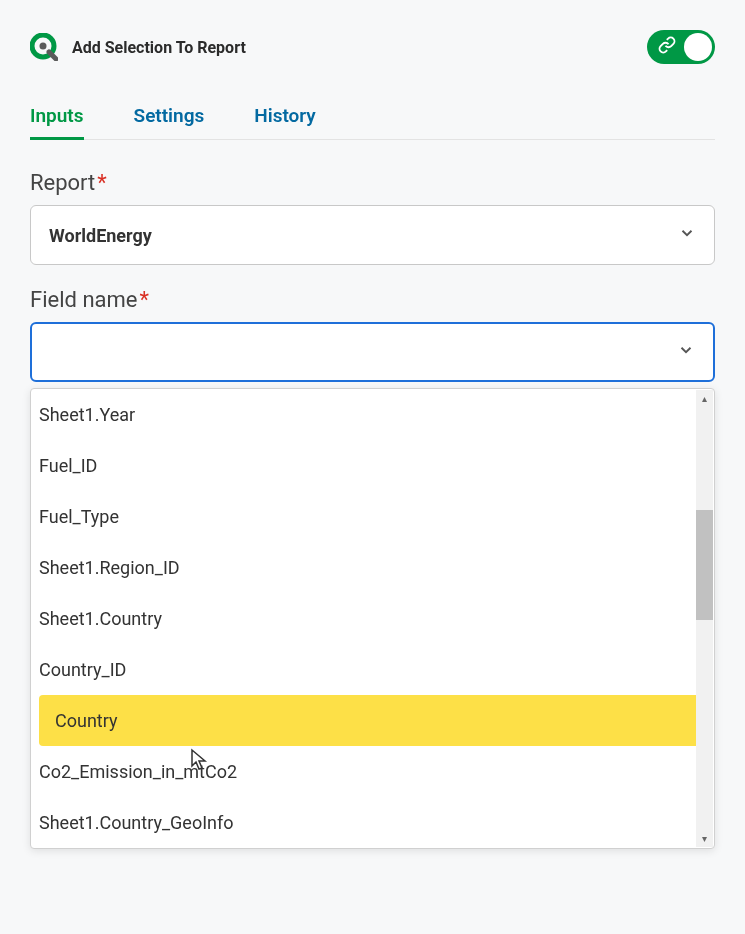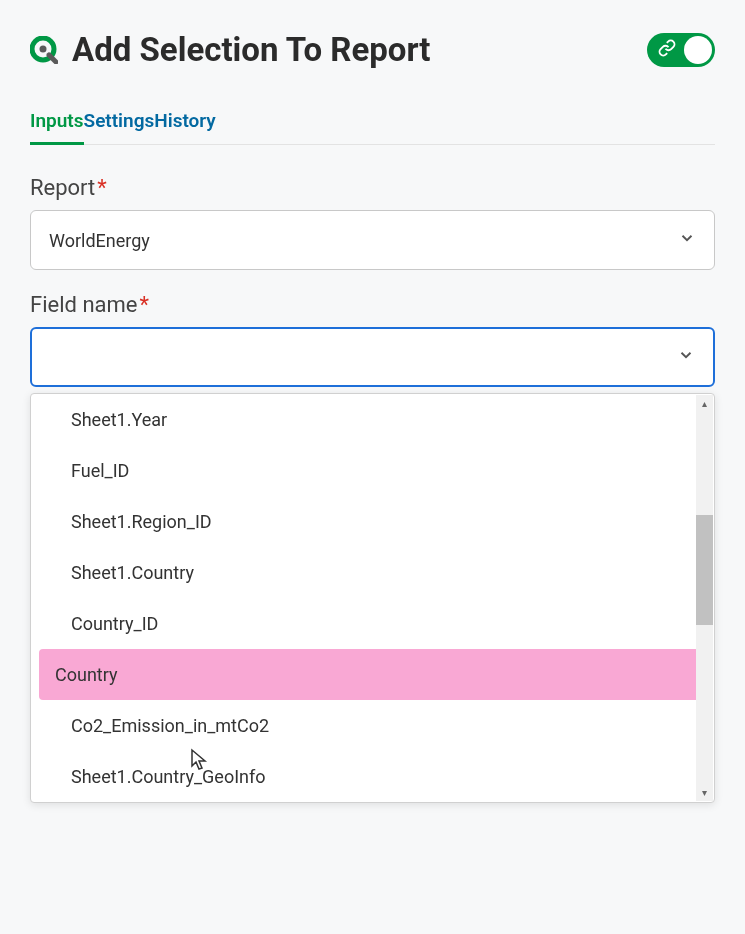--- a/index.html
+++ b/index.html
@@ -27,21 +27,21 @@
       display: flex;
       align-items: center;
       gap: 14px;
     }
     .logo {
       width: 28px;
       height: 28px;
       position: relative;
     }
     .title {
-      font-size: 33px;
+      font-size: 16px;
       font-weight: 700;
       color: #2b2b2b;
     }
     .toggle-switch {
       width: 68px;
       height: 34px;
       background: #009845;
       border-radius: 17px;
       position: relative;
       cursor: pointer;
@@ -56,20 +56,21 @@
     .toggle-knob {
       position: absolute;
       right: 3px;
       width: 28px;
       height: 28px;
       background: white;
       border-radius: 50%;
     }
     .tabs {
       display: flex;
+      gap: 50px;
       border-bottom: 1px solid #e3e3e3;
       margin-bottom: 30px;
     }
     .tab {
       padding: 10px 0;
       font-size: 19px;
       font-weight: 600;
       color: #0369a1;
       cursor: pointer;
       border-bottom: 3px solid transparent;
@@ -98,47 +99,48 @@
       background: white;
       border: 1px solid #c8c8c8;
       border-radius: 6px;
       padding: 0 18px;
       font-size: 18px;
       color: #333;
       display: flex;
       align-items: center;
       justify-content: space-between;
       cursor: pointer;
+      font-weight: bold;
     }
     .select-field.focused {
       border: 2px solid #1e6fd9;
     }
     .chevron {
       color: #555;
     }
     .dropdown {
       position: relative;
       margin-top: 6px;
       background: white;
       border: 1px solid #d0d0d0;
       border-radius: 4px;
       box-shadow: 0 2px 8px rgba(0,0,0,0.1);
     }
     .dropdown-list {
       max-height: 510px;
       overflow-y: auto;
     }
     .dropdown-item {
-      padding: 15px 40px;
+      padding: 15px 8px;
       font-size: 18px;
       color: #333;
       cursor: pointer;
     }
     .dropdown-item.hovered {
-      background: #f9a8d4;
+      background: #fde047;
       margin: 0 8px;
       border-radius: 4px;
       padding: 15px 16px;
     }
     .scrollbar-track {
       position: absolute;
       right: 1px;
       top: 1px;
       width: 17px;
       height: calc(100% - 2px);
@@ -232,20 +234,21 @@
           <polyline points="6 9 12 15 18 9"></polyline>
         </svg>
       </span>
     </div>
 
     <div class="dropdown-wrap">
       <div class="dropdown">
         <div class="dropdown-list" id="dropdown-list">
             <div class="dropdown-item">Sheet1.Year</div>
             <div class="dropdown-item">Fuel_ID</div>
+            <div class="dropdown-item">Fuel_Type</div>
             <div class="dropdown-item">Sheet1.Region_ID</div>
             <div class="dropdown-item">Sheet1.Country</div>
             <div class="dropdown-item">Country_ID</div>
             <div class="dropdown-item hovered">Country</div>
             <div class="dropdown-item">Co2_Emission_in_mtCo2</div>
             <div class="dropdown-item">Sheet1.Country_GeoInfo</div>
           </div>
         <div class="scrollbar-track">
           <div class="scrollbar-up">▴</div>
           <div class="scrollbar-thumb"></div>

